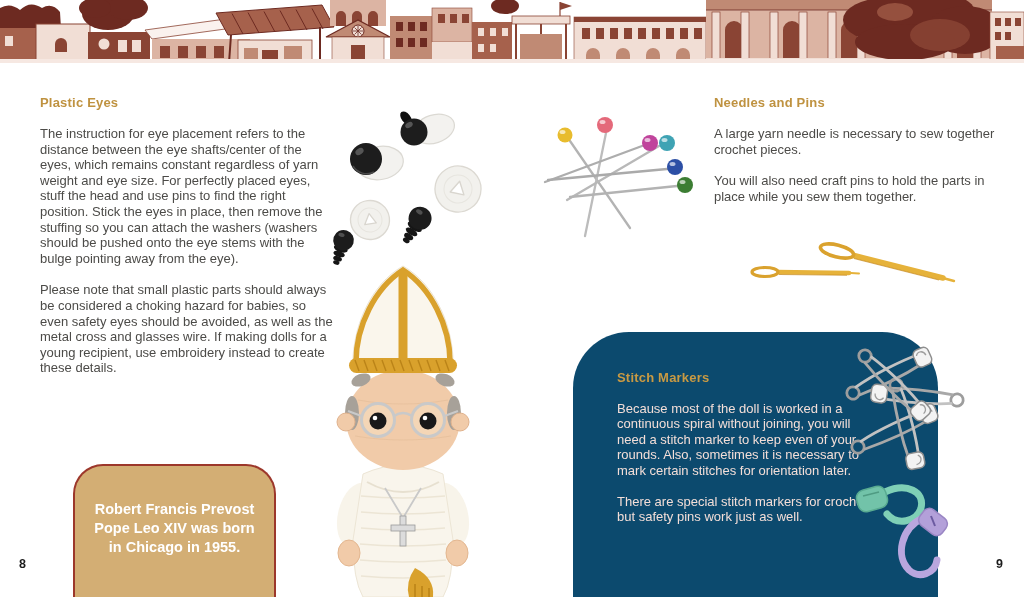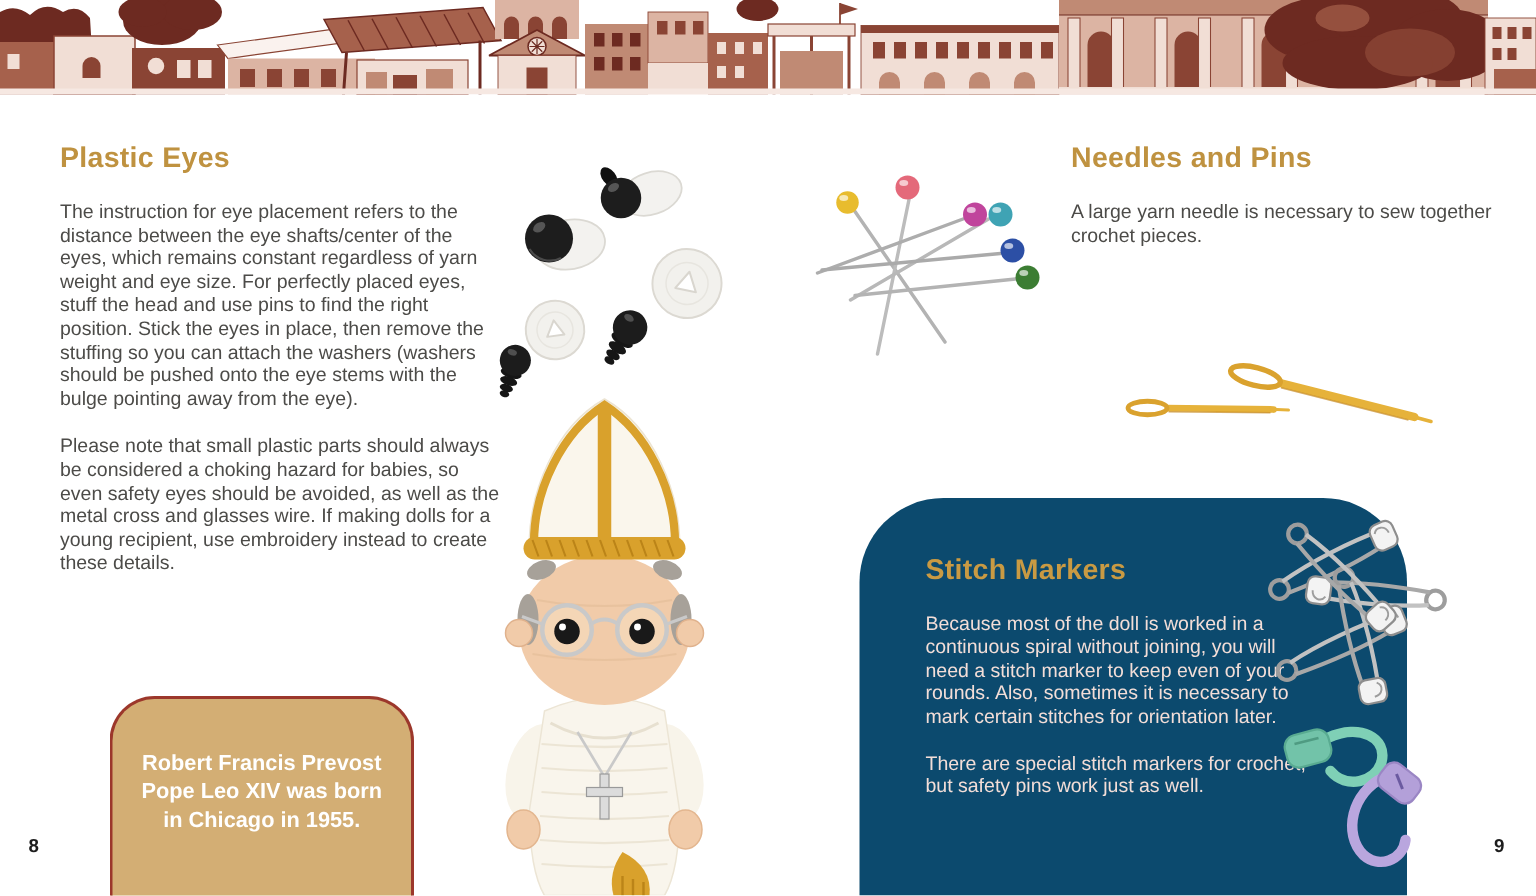--- a/index.html
+++ b/index.html
@@ -3,21 +3,21 @@
 <meta charset="utf-8">
 <style>
   html,body{margin:0;padding:0;}
   body{
     width:1024px;height:597px;position:relative;overflow:hidden;
     background:#ffffff;
     font-family:"Liberation Sans","DejaVu Sans",sans-serif;
   }
   .abs{position:absolute;}
   h2.section-head{
-    margin:0 0 11px 0;font-size:19px;font-weight:700;color:#bf9240;letter-spacing:.2px;
+    margin:0 0 11px 0;font-size:13px;font-weight:700;color:#bf9240;letter-spacing:.2px;
   }
   p.body-text{
     margin:16px 0 9px 0;font-size:13px;line-height:15.6px;color:#4c4b48;
   }
   .col-left{left:40px;top:95px;width:296px;}
   .col-right{left:714px;top:95px;width:292px;}
   .fact-box{
     left:73px;top:464px;width:203px;height:140px;box-sizing:border-box;
     background:#d3ae74;border:2px solid #9c372b;border-bottom:none;
     border-radius:30px 30px 0 0;text-align:center;padding-top:34px;
@@ -259,20 +259,21 @@
     <path d="M50,120 C48,78 68,34 100,16 C132,34 152,78 150,120 Z" fill="#faf6ec" stroke="#ece4d2" stroke-width="1"></path>
     <path d="M53,112 C53,76 72,38 100,20 C128,38 147,76 147,112" stroke="#d9a12c" stroke-width="5.5" fill="none" stroke-linecap="round"></path>
     <rect x="95.5" y="20" width="9" height="92" rx="4" fill="#d9a12c"></rect>
     <rect x="46" y="108" width="108" height="15" rx="7.5" fill="#d9a12c"></rect>
     <path d="M52,110 l4,11 M61,110 l4,11 M70,110 l4,11 M79,110 l4,11 M88,110 l4,11 M97,110 l4,11 M106,110 l4,11 M115,110 l4,11 M124,110 l4,11 M133,110 l4,11 M142,110 l4,11" stroke="#bb8418" stroke-width="1.4"></path>
   </svg>
 
   <div class="abs col-right">
     <h2 class="section-head">Needles and Pins</h2>
     <p class="body-text">A large yarn needle is necessary to sew together crochet pieces.</p>
+    <p class="body-text">You will also need craft pins to hold the parts in place while you sew them together.</p>
   </div>
 
   <svg class="abs" style="left:735px;top:218px;" width="230" height="75" viewBox="0 0 230 75" role="img">
     <g>
       <path d="M42,54 L114,55" stroke="#e6b23a" stroke-width="4.5" stroke-linecap="round" fill="none"></path>
       <path d="M112,54.8 L124,55.4" stroke="#e6b23a" stroke-width="2" stroke-linecap="round" fill="none"></path>
       <ellipse cx="30" cy="54" rx="13" ry="4.5" fill="#ffffff" stroke="#daa22e" stroke-width="3.2"></ellipse>
       <path d="M44,56.5 L112,57.2" stroke="#c4881c" stroke-width="1.1" opacity="0.7" fill="none"></path>
     </g>
     <g>

